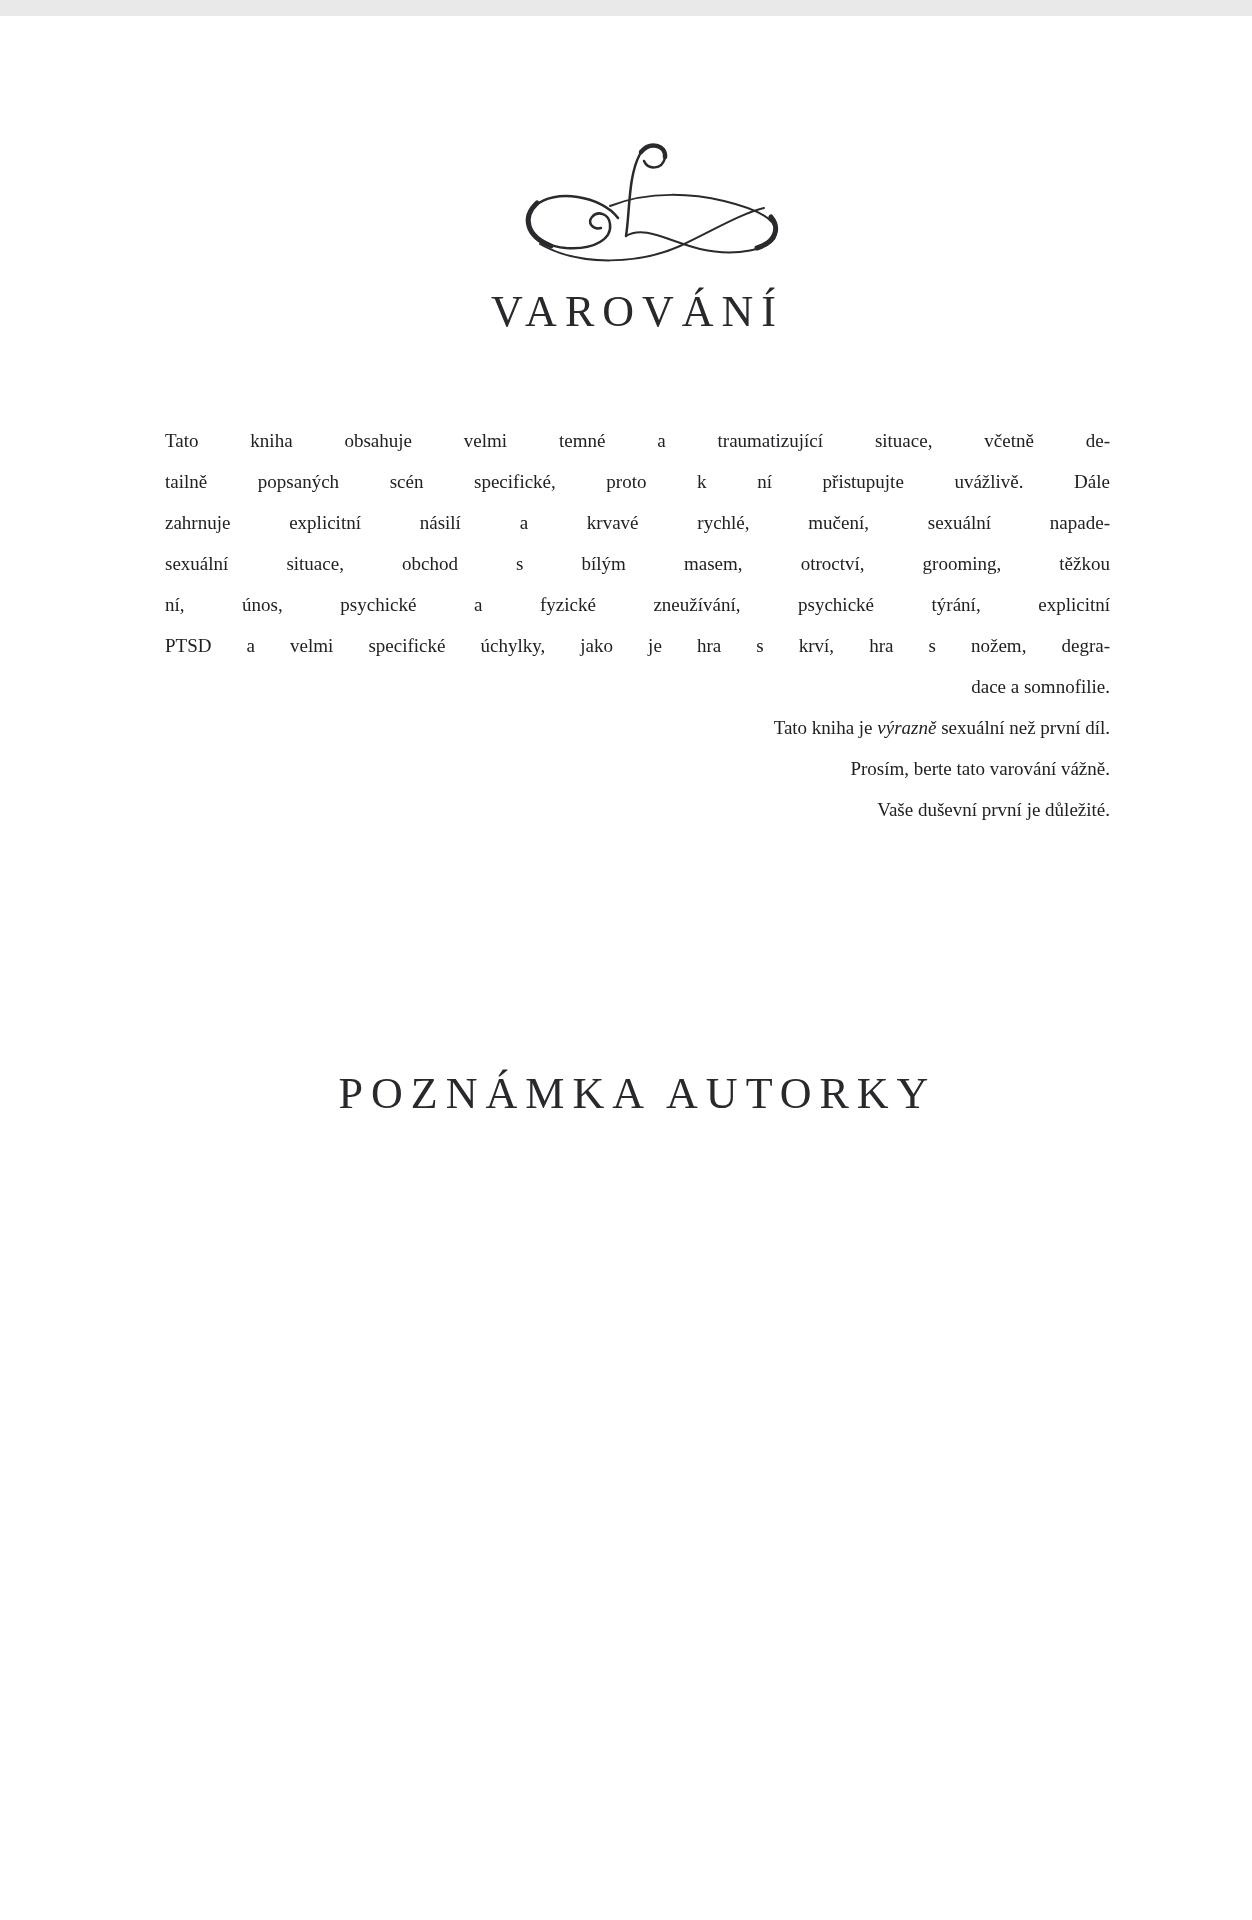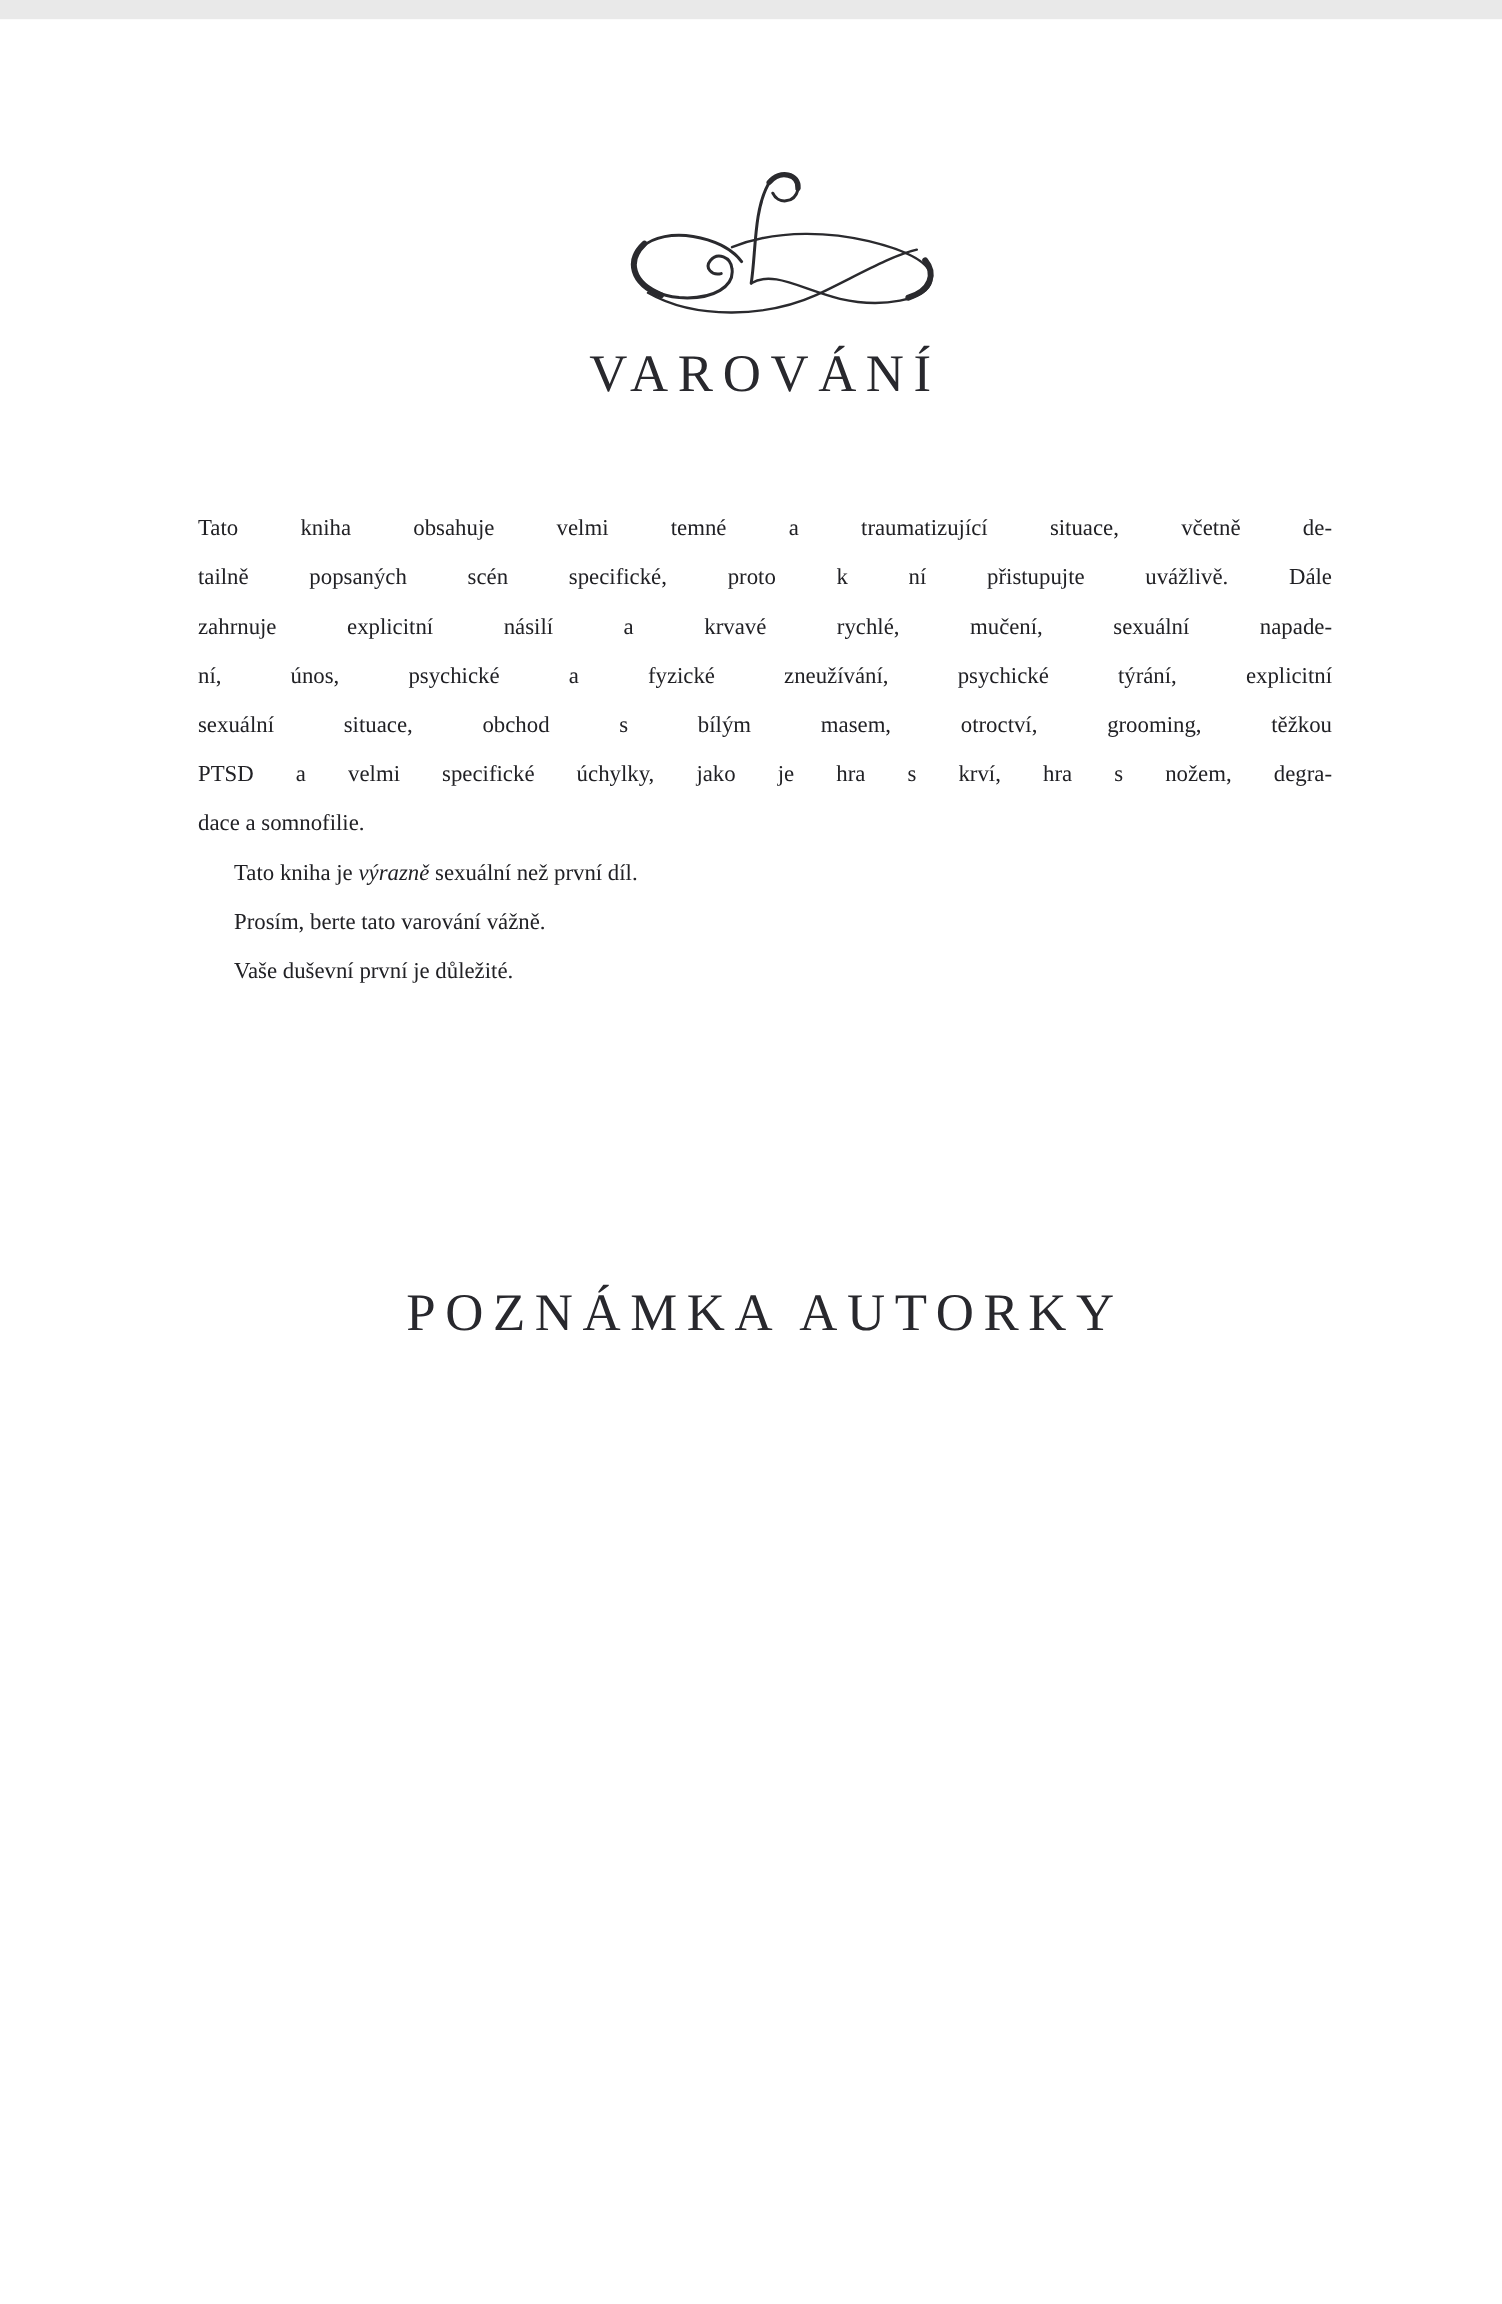--- a/index.html
+++ b/index.html
@@ -37,21 +37,21 @@
   .body-block {
     position: absolute;
     left: 165px;
     width: 945px;
     font-size: 19px;
     line-height: 41px;
     color: #212125;
   }
   .warning-paragraph { top: 404px; }
   .author-paragraph  { top: 1168px; }
-  .line { display: block; }
+  .line { display: block; text-align: right; }
   .line.just {
     text-align: justify;
     text-align-last: justify;
   }
   .line.indented { padding-left: 30px; }
   .italic { font-style: italic; }
 </style>
 </head>
 <body>
 
@@ -73,22 +73,22 @@
 
     <path stroke-width="5" d="M 261,91 C 270,102 266,116 247,122"></path>
   </svg>
 
   <h1 class="heading heading-warning">VAROVÁNÍ</h1>
 
   <div class="body-block warning-paragraph">
     <span class="line just">Tato kniha obsahuje velmi temné a traumatizující situace, včetně de-</span>
     <span class="line just">tailně popsaných scén specifické, proto k ní přistupujte uvážlivě. Dále</span>
     <span class="line just">zahrnuje explicitní násilí a krvavé rychlé, mučení, sexuální napade-</span>
+    <span class="line just">sexuální situace, obchod s bílým masem, otroctví, grooming, těžkou</span>
     <span class="line just">ní, únos, psychické a fyzické zneužívání, psychické týrání, explicitní</span>
-    <span class="line just">sexuální situace, obchod s bílým masem, otroctví, grooming, těžkou</span>
     <span class="line just">PTSD a velmi specifické úchylky, jako je hra s krví, hra s nožem, degra-</span>
     <span class="line">dace a somnofilie.</span>
     <span class="line indented"><span>Tato kniha je </span><span class="italic">výrazně</span><span> sexuální než první díl.</span></span>
     <span class="line indented">Prosím, berte tato varování vážně.</span>
     <span class="line indented">Vaše duševní první je důležité.</span>
   </div>
 
   <h1 class="heading heading-author">POZNÁMKA AUTORKY</h1>
 
 

